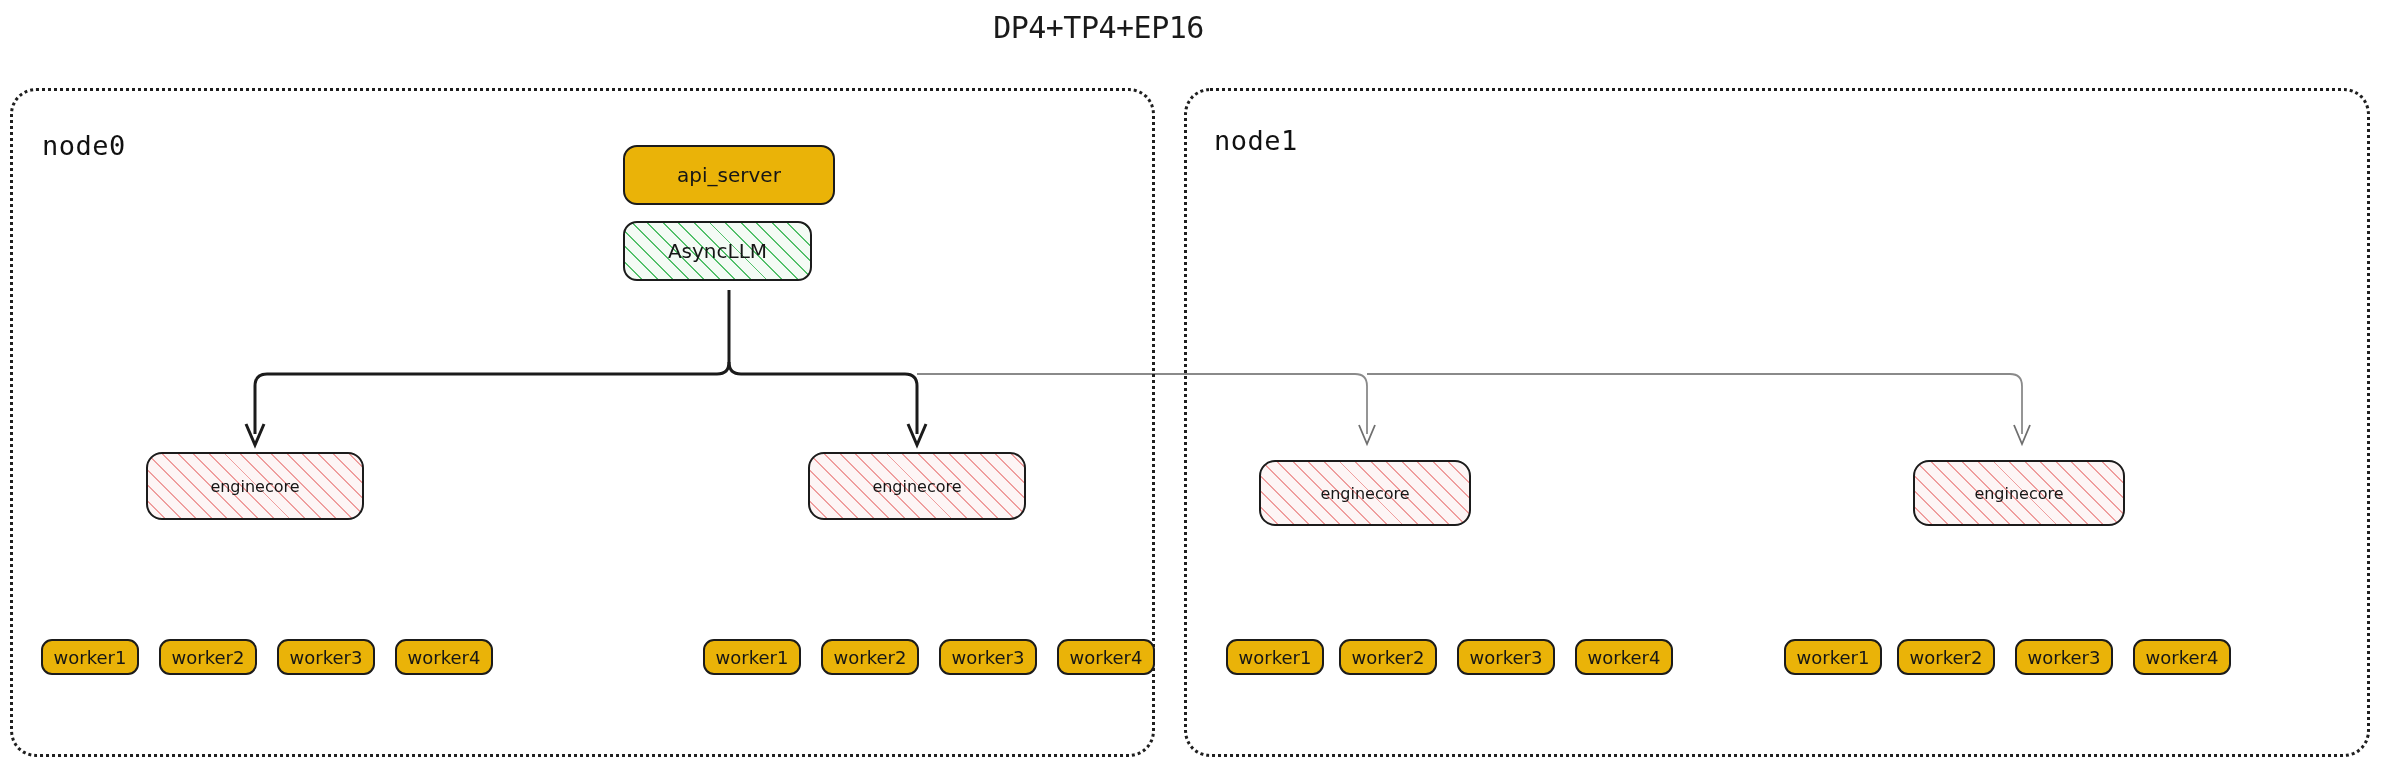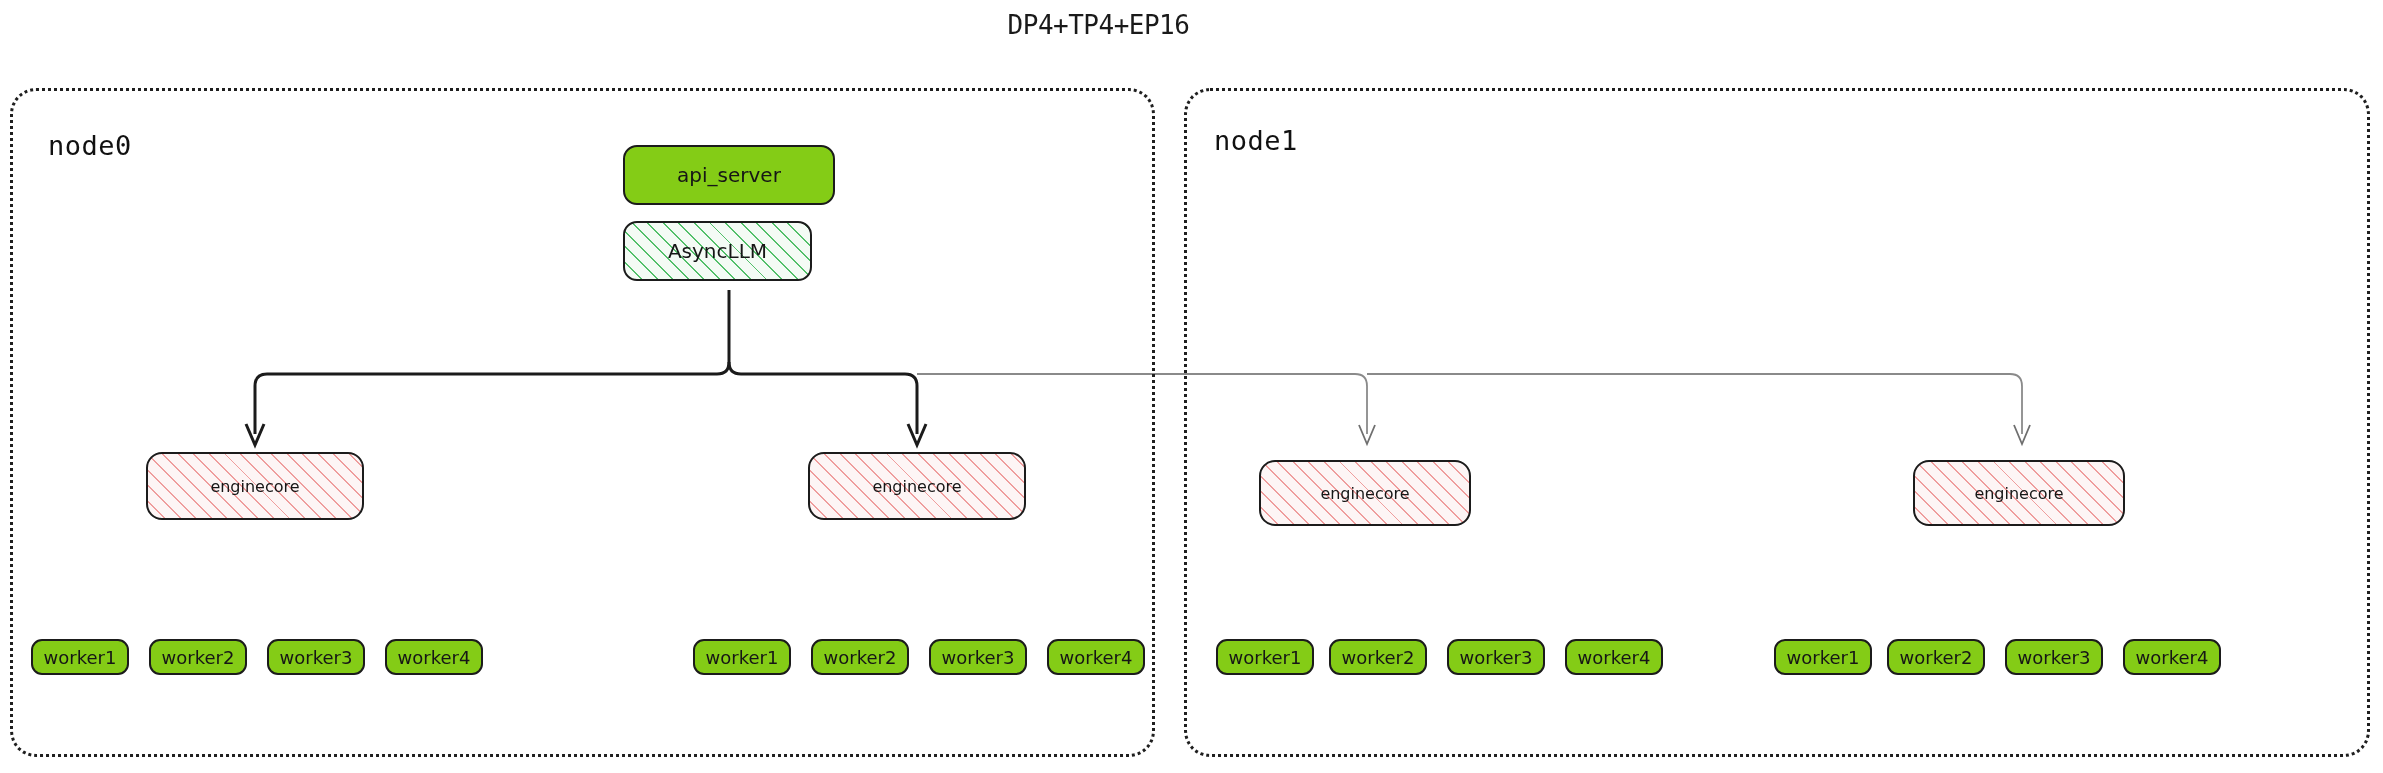--- a/index.html
+++ b/index.html
@@ -21,21 +21,21 @@
     height: 773px;
   }
   
   .diagram-title {
     position: absolute;
     left: 0;
     top: 10px;
     width: 2197px;
     text-align: center;
     font-family: "DejaVu Sans Mono", monospace;
-    font-size: 26px;
+    font-size: 30px;
     font-weight: 500;
     letter-spacing: -0.5px;
     color: #1a1a1a;
     white-space: nowrap;
   }
   
   .node-box {
     position: absolute;
     border: 3px dotted #1f1f1f;
     border-radius: 26px;
@@ -49,21 +49,21 @@
     font-weight: 500;
     letter-spacing: 0.5px;
     color: #111111;
     white-space: nowrap;
   }
   
   .gbox {
     position: absolute;
     box-sizing: border-box;
     border: 2.4px solid #1b1b1b;
-    background: #84cc16;
+    background: #eab308;
     display: flex;
     align-items: center;
     justify-content: center;
     color: #161616;
     white-space: nowrap;
     overflow: hidden;
   }
   .api-box {
     border-radius: 14px;
     font-size: 20px;
@@ -88,20 +88,21 @@
         #ef9d9d 0px,
         #ef9d9d 1.4px,
         rgba(255,255,255,0) 1.4px,
         rgba(255,255,255,0) 11px);
   }
   .worker-box {
     border-radius: 11px;
     border-width: 2.2px;
     font-size: 18px;
     height: 36px;
+    margin-left: 10px;
   }
 </style>
 </head>
 <body>
 
 <div class="diagram-title">DP4+TP4+EP16</div>
 
 <svg id="canvas" viewBox="0 0 2383 773" xmlns="http://www.w3.org/2000/svg">
 
   <path d="M 729 290 L 729 362" fill="none" stroke="#1b1b1b" stroke-width="3"></path>
@@ -113,21 +114,21 @@
   <path d="M 908 424 L 917 445 L 926 424" fill="none" stroke="#1b1b1b" stroke-width="3"></path>
 
   <path d="M 917 374 L 1355 374 Q 1367 374 1367 386 L 1367 434" fill="none" stroke="#8a8a8a" stroke-width="1.8"></path>
   <path d="M 1359 425 L 1367 444 L 1375 425" fill="none" stroke="#6f6f6f" stroke-width="1.8"></path>
 
   <path d="M 1367 374 L 2010 374 Q 2022 374 2022 386 L 2022 434" fill="none" stroke="#8a8a8a" stroke-width="1.8"></path>
   <path d="M 2014 425 L 2022 444 L 2030 425" fill="none" stroke="#6f6f6f" stroke-width="1.8"></path>
 </svg>
 
 <div class="node-box" style="left:10px; top:88px; width:1145px; height:669px;"></div>
-<div class="node-label" style="left:48px; top:130px;">node0</div>
+<div class="node-label" style="left:42px; top:130px;">node0</div>
 
 <div class="gbox api-box" style="left:623px; top:145px; width:212px; height:60px;">api_server</div>
 <div class="gbox async-box" style="left:623px; top:221px; width:189px; height:60px;">AsyncLLM</div>
 
 <div class="gbox engine-box" style="left:146px; top:452px; width:218px; height:68px;">enginecore</div>
 <div class="gbox engine-box" style="left:808px; top:452px; width:218px; height:68px;">enginecore</div>
 
 <div class="gbox worker-box" style="left:31px; top:639px; width:98px;">worker1</div>
 <div class="gbox worker-box" style="left:149px; top:639px; width:98px;">worker2</div>
 <div class="gbox worker-box" style="left:267px; top:639px; width:98px;">worker3</div>

